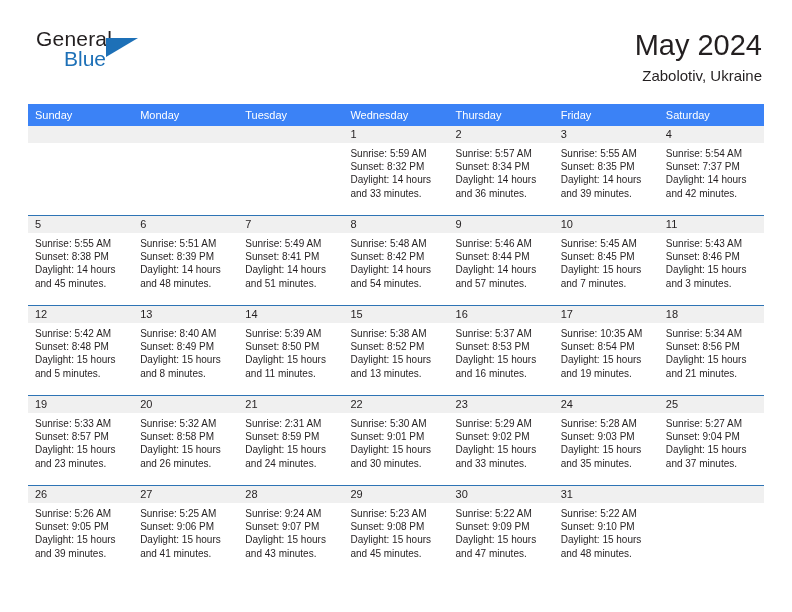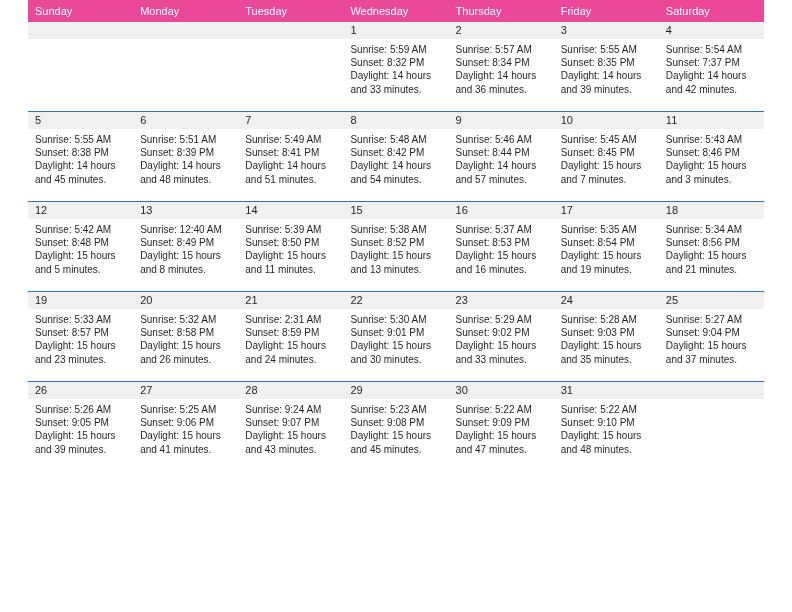--- a/index.html
+++ b/index.html
@@ -82,21 +82,21 @@
     margin: 4px 0 0 0;
   }
 
   
   .calendar {
     width: 736px;
     border-collapse: collapse;
     table-layout: fixed;
   }
   .calendar th {
-    background: #ec4899;
+    background: #3b82f6;
     color: #ffffff;
     font-size: 11px;
     font-weight: normal;
     text-align: left;
     padding: 5px 0 5px 7px;
     height: 20px;
     box-sizing: border-box;
   }
   .calendar td {
     vertical-align: top;
@@ -126,20 +126,31 @@
     line-height: 13.2px;
     color: #231f20;
   }
   .details div { white-space: nowrap; }
 </style>
 </head>
 <body>
 
 <div class="page">
 
+  <div class="header">
+    <div class="logo">
+      <span class="logo-general">General</span>
+      <span class="logo-triangle"></span>
+      <span class="logo-blue">Blue</span>
+    </div>
+    <div class="title-block">
+      <h1 class="cal-title">May 2024</h1>
+      <h2 class="cal-subtitle">Zabolotiv, Ukraine</h2>
+    </div>
+  </div>
 
   <table class="calendar">
     <thead>
       <tr>
         <th>Sunday</th>
         <th>Monday</th>
         <th>Tuesday</th>
         <th>Wednesday</th>
         <th>Thursday</th>
         <th>Friday</th>
@@ -265,21 +276,21 @@
             <div class="details">
               <div>Sunrise: 5:42 AM</div>
               <div>Sunset: 8:48 PM</div>
               <div>Daylight: 15 hours</div>
               <div>and 5 minutes.</div>
             </div>
           </td>
           <td>
             <div class="daynum">13</div>
             <div class="details">
-              <div>Sunrise: 12:40 AM</div>
+              <div>Sunrise: 8:40 AM</div>
               <div>Sunset: 8:49 PM</div>
               <div>Daylight: 15 hours</div>
               <div>and 8 minutes.</div>
             </div>
           </td>
           <td>
             <div class="daynum">14</div>
             <div class="details">
               <div>Sunrise: 5:39 AM</div>
               <div>Sunset: 8:50 PM</div>
@@ -301,21 +312,21 @@
             <div class="details">
               <div>Sunrise: 5:37 AM</div>
               <div>Sunset: 8:53 PM</div>
               <div>Daylight: 15 hours</div>
               <div>and 16 minutes.</div>
             </div>
           </td>
           <td>
             <div class="daynum">17</div>
             <div class="details">
-              <div>Sunrise: 5:35 AM</div>
+              <div>Sunrise: 10:35 AM</div>
               <div>Sunset: 8:54 PM</div>
               <div>Daylight: 15 hours</div>
               <div>and 19 minutes.</div>
             </div>
           </td>
           <td>
             <div class="daynum">18</div>
             <div class="details">
               <div>Sunrise: 5:34 AM</div>
               <div>Sunset: 8:56 PM</div>

